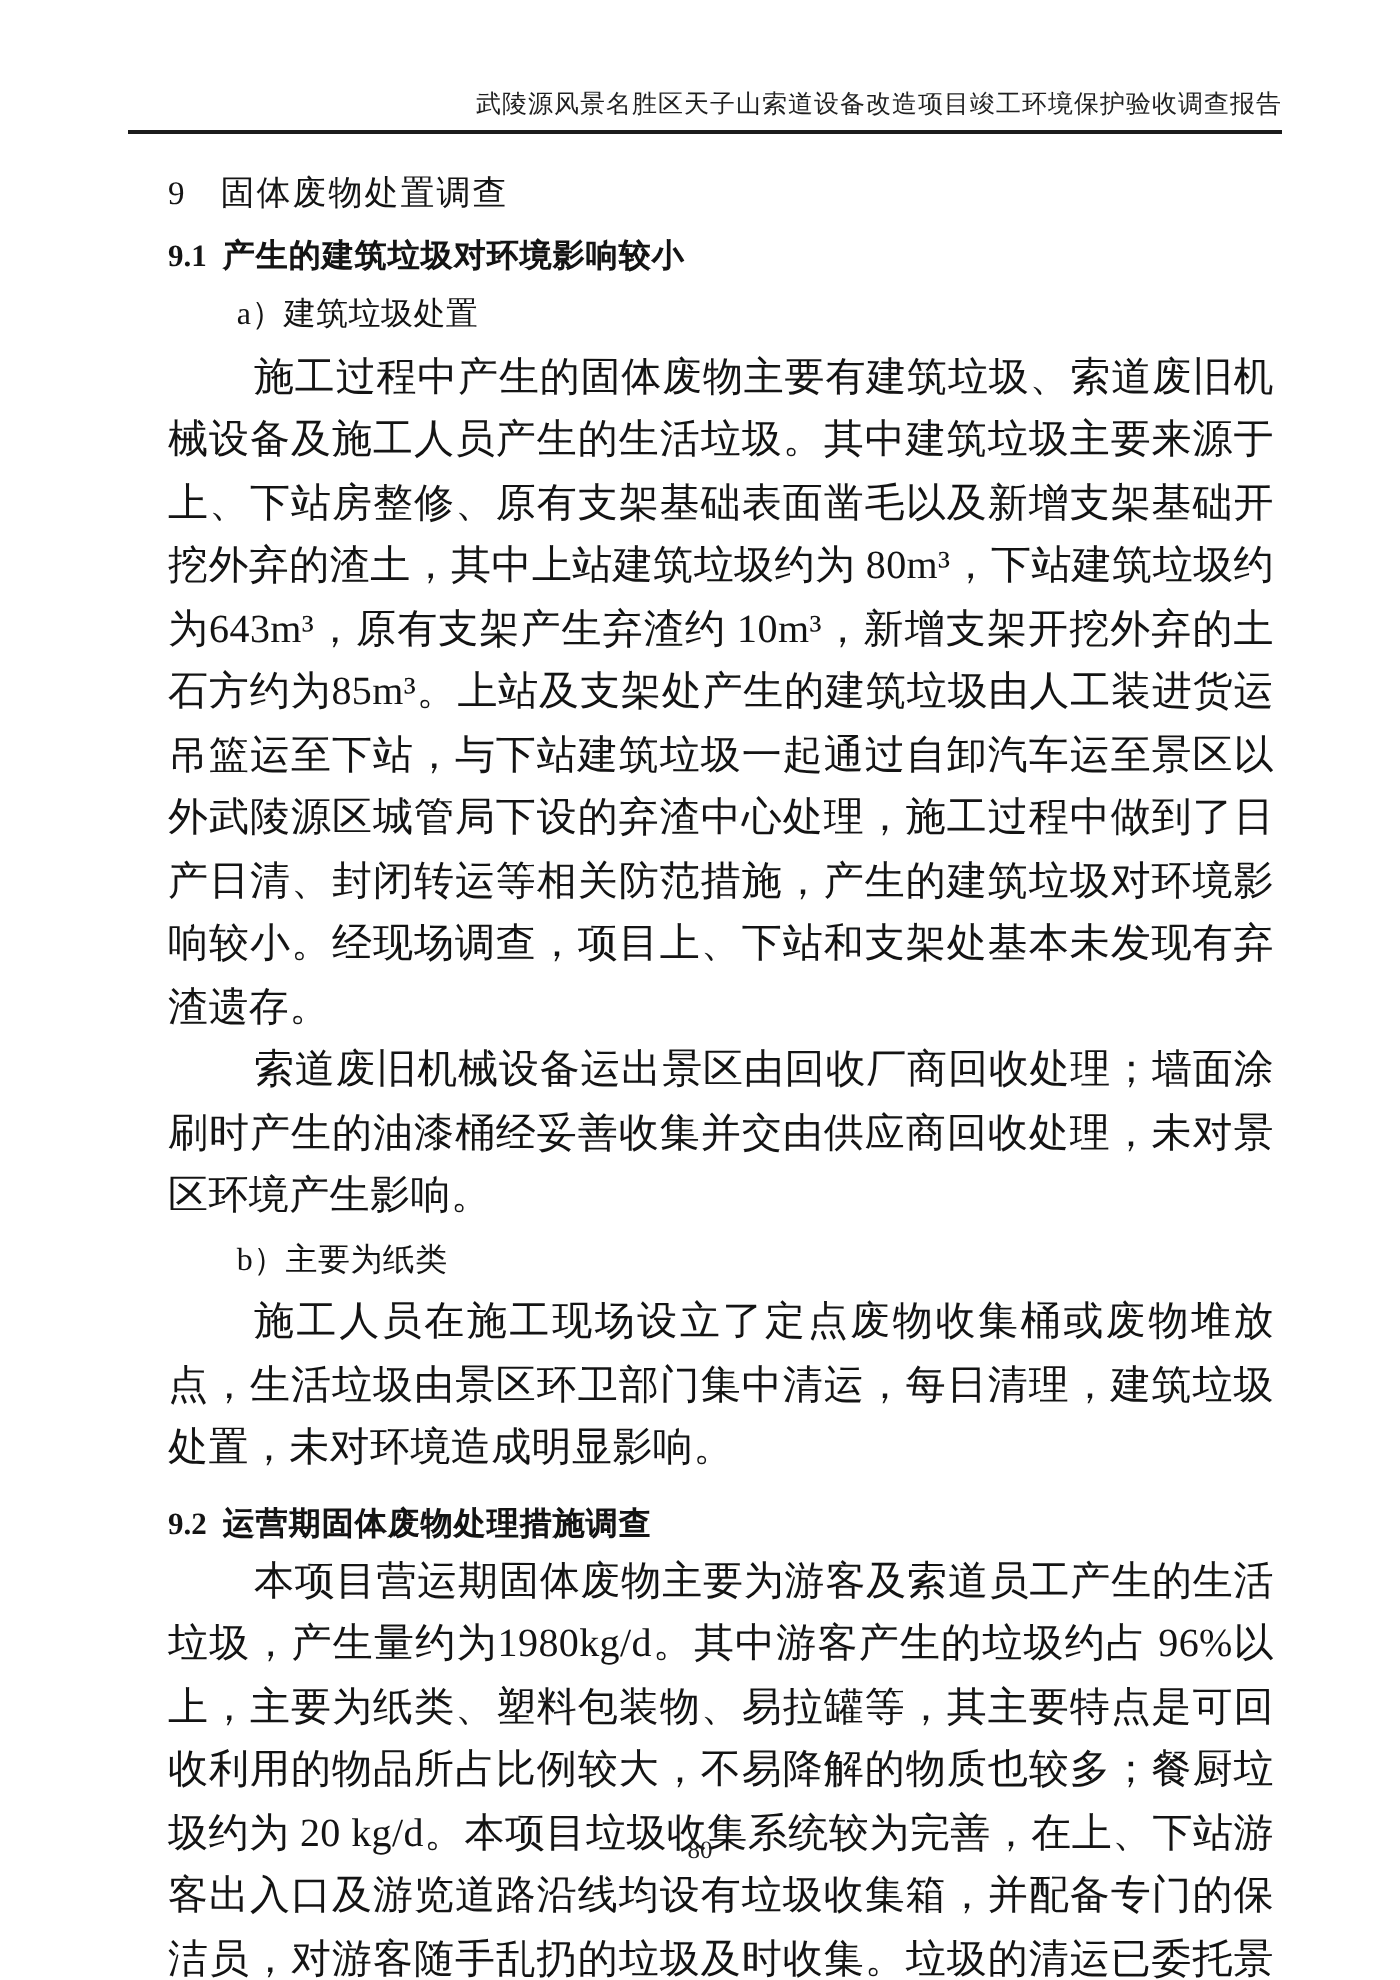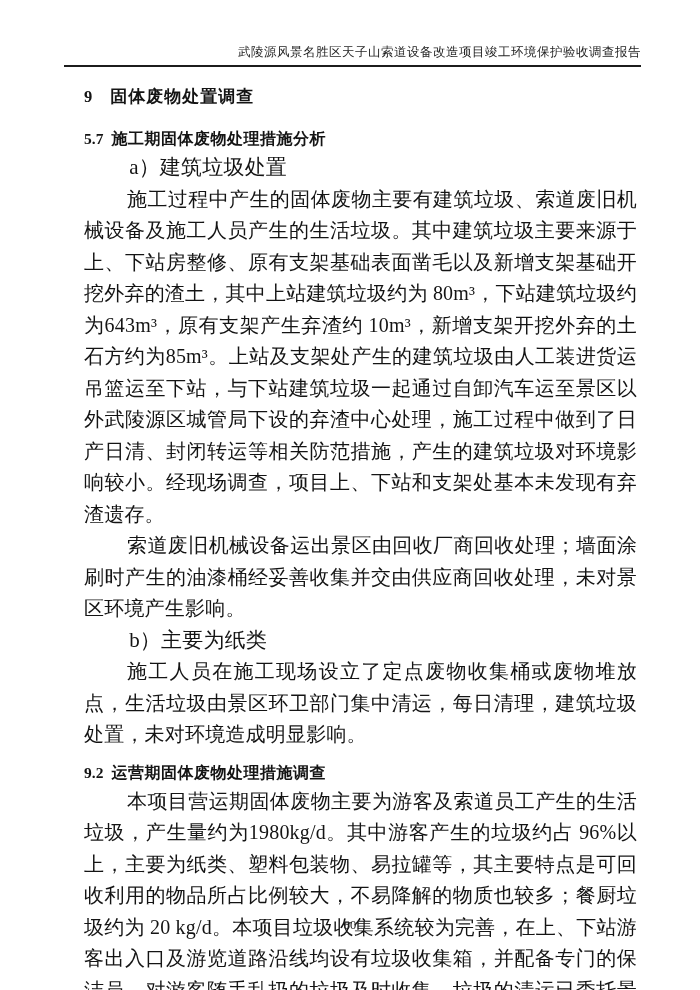--- a/index.html
+++ b/index.html
@@ -29,44 +29,44 @@
   }
   .content {
     position: absolute;
     top: 84px;
     left: 84px;
     width: 553px;
   }
   h1.sec {
     font-family: "Liberation Sans", "DejaVu Sans", sans-serif;
     font-size: 17px;
-    font-weight: bold;
+    font-weight: normal;
     line-height: 26px;
-    margin-bottom: 16px;
+    margin-bottom: 6px;
     letter-spacing: 1px;
   }
   h1.sec .num { margin-right: 18px; letter-spacing: 0; font-family: "Liberation Serif", serif; font-size: 16.5px; }
   h2.sub {
     font-family: "Liberation Sans", "DejaVu Sans", sans-serif;
     font-size: 16px;
     font-weight: bold;
     line-height: 26px;
     letter-spacing: 0.5px;
   }
   h2.sub .num { margin-right: 8px; letter-spacing: 0; font-family: "Liberation Serif", serif; font-size: 15.5px; font-weight: bold; }
   h2.sub-2 { margin-top: 9px; margin-bottom: 0; }
   p.body {
     font-size: 20px;
     line-height: 31.5px;
     text-align: justify;
     text-indent: 2.15em;
     letter-spacing: 0.2px;
   }
   p.subitem {
-    font-size: 21px;
+    font-size: 16px;
     line-height: 31.5px;
     text-indent: 2.15em;
     letter-spacing: 0.2px;
   }
   .page-footer {
     position: absolute;
     top: 917px;
     left: 0;
     width: 700px;
     text-align: center;
@@ -84,21 +84,21 @@
     <span>武陵源风景名胜区天子山索道设备改造项目竣工环境保护验收调查报告</span>
   </div>
 
   <div class="content">
 
     <h1 class="sec">
       <span class="num">9</span><span>固体废物处置调查</span>
     </h1>
 
     <h2 class="sub">
-      <span class="num">5.7</span><span>施工期固体废物处理措施分析</span>
+      <span class="num">9.1</span><span>产生的建筑垃圾对环境影响较小</span>
     </h2>
 
     <p class="subitem">a）建筑垃圾处置</p>
 
     <p class="body">施工过程中产生的固体废物主要有建筑垃圾、索道废旧机械设备及施工人员产生的生活垃圾。其中建筑垃圾主要来源于上、下站房整修、原有支架基础表面凿毛以及新增支架基础开挖外弃的渣土，其中上站建筑垃圾约为 80m³，下站建筑垃圾约为643m³，原有支架产生弃渣约 10m³，新增支架开挖外弃的土石方约为85m³。上站及支架处产生的建筑垃圾由人工装进货运吊篮运至下站，与下站建筑垃圾一起通过自卸汽车运至景区以外武陵源区城管局下设的弃渣中心处理，施工过程中做到了日产日清、封闭转运等相关防范措施，产生的建筑垃圾对环境影响较小。经现场调查，项目上、下站和支架处基本未发现有弃渣遗存。</p>
 
     <p class="body">索道废旧机械设备运出景区由回收厂商回收处理；墙面涂刷时产生的油漆桶经妥善收集并交由供应商回收处理，未对景区环境产生影响。</p>
 
     <p class="subitem">b）主要为纸类</p>
 

